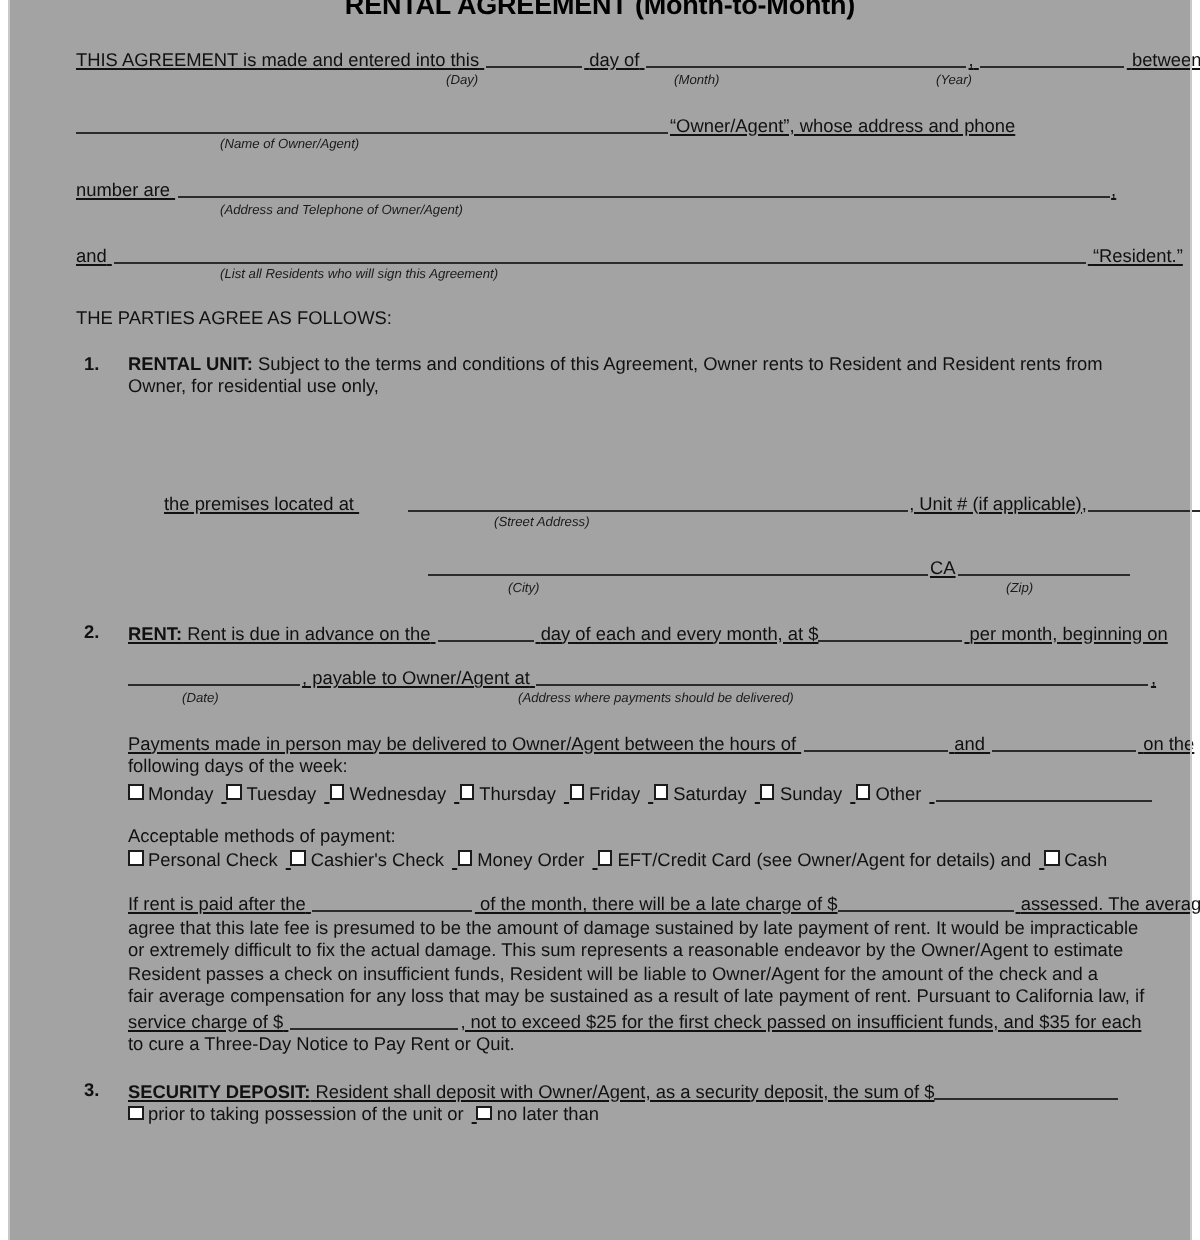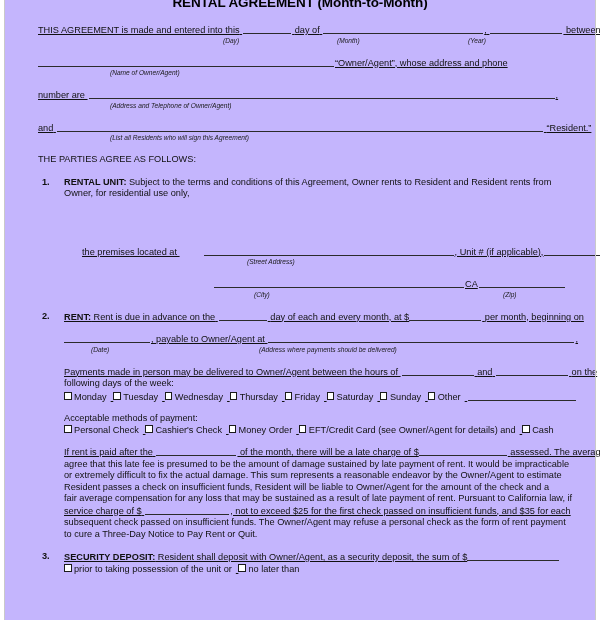--- a/index.html
+++ b/index.html
@@ -30,21 +30,21 @@
   }
   #page::before { left: 4px; }
   #page::after  { right: 4px; }
 
   .sheet {
     position: absolute;
     left: 5px;
     right: 5px;
     top: 0;
     bottom: 0;
-    background: #c4b5fd;
+    background: #a3a3a3;
     padding: 0;
     box-sizing: border-box;
   }
 
   .doc-title {
     position: absolute;
     top: -5px;
     left: 0;
     right: 0;
     text-align: center;
@@ -272,21 +272,20 @@
           <span>assessed. The average</span>
         </div>
         <div>agree that this late fee is presumed to be the amount of damage sustained by late payment of rent.  It would be impracticable</div>
         <div>or extremely difficult to fix the actual damage.  This sum represents a reasonable endeavor by the Owner/Agent to estimate</div>
         <div>Resident passes a check on insufficient funds, Resident will be liable to Owner/Agent for the amount of the check and a</div>
         <div>fair average compensation for any loss that may be sustained as a result of late payment of rent. Pursuant to California law, if</div>
         <div class="line-row">
           <span>service charge of $</span>
           <span class="bl" style="width:84px"></span><span>, not to exceed $25 for the first check passed on insufficient funds, and $35 for each</span>
         </div>
-        <div>subsequent check passed on insufficient funds.  The Owner/Agent may refuse a personal check as the form of rent payment</div>
         <div>to cure a Three-Day Notice to Pay Rent or Quit.</div>
       </div>
 
       <div class="section" style="margin-top:11px">
         <span class="num">3.</span>
         <div class="line-row">
           <span class="sec-title">SECURITY DEPOSIT:</span><span> Resident shall deposit with Owner/Agent, as a security deposit, the sum of $</span><span class="bl" style="width:92px;margin-left:0"></span>
         </div>
         <div class="line-row">
           <span class="cbitem"><span class="cb"></span><span>prior to taking possession of the unit or</span></span>

